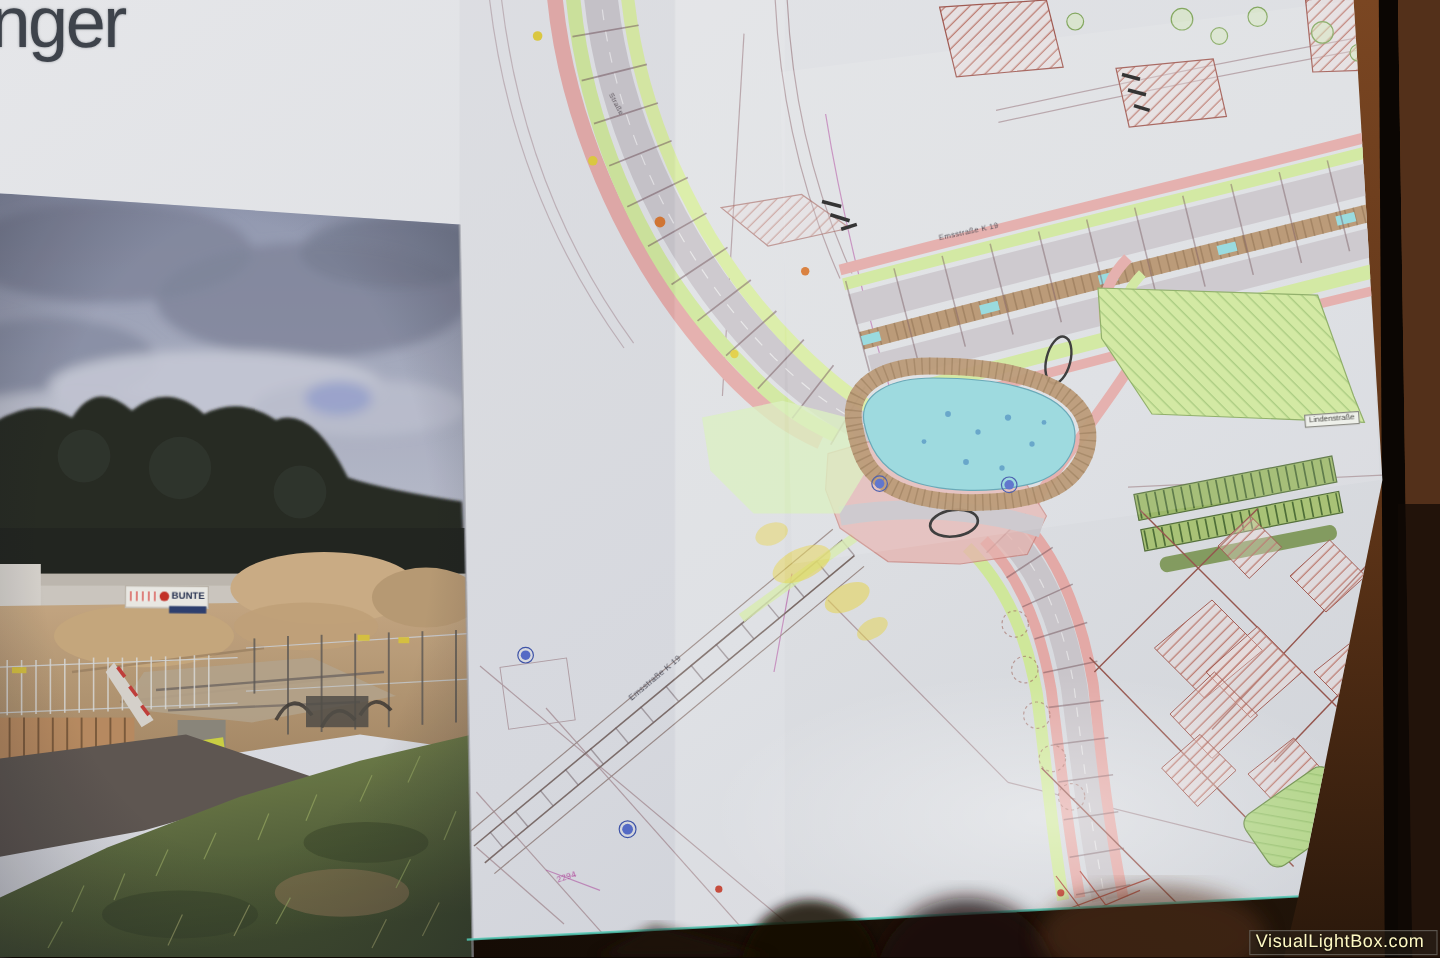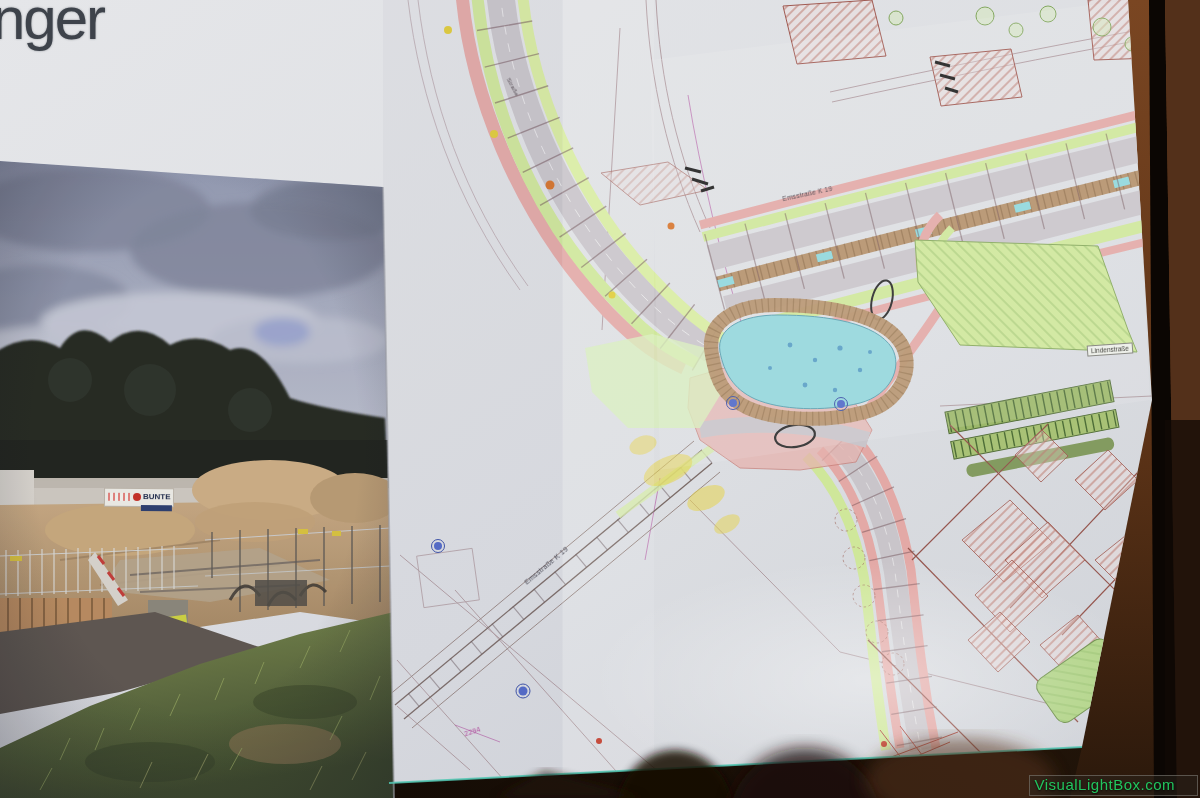--- a/index.html
+++ b/index.html
@@ -45,21 +45,21 @@
     position:absolute; left:3px; top:4px; width:22px; height:8px;
     background:repeating-linear-gradient(90deg,#d9534f 0 2px,#efeeea 2px 5px);
     opacity:.7;
   }
   .banner .blue-strip {
     position:absolute; left:36px; top:16px; width:31px; height:6px; background:#2e3f6e;
   }
   .watermark {
     position:absolute; right:2px; bottom:2px; pointer-events:auto;
     background:rgba(42,35,28,.5); border:1px solid rgba(170,170,165,.4);
-    color:#22c55e; font-size:15px; letter-spacing:.5px; padding:0 22px 2px 5px;
+    color:#fef9c3; font-size:15px; letter-spacing:.5px; padding:0 10px 2px 5px;
     text-shadow:0 1px 2px rgba(0,0,0,.8);
   }
 </style>
 </head>
 <body>
 
 <div class="stage">
 
 <svg width="1200" height="798" viewBox="0 0 1200 798">
   <defs>

